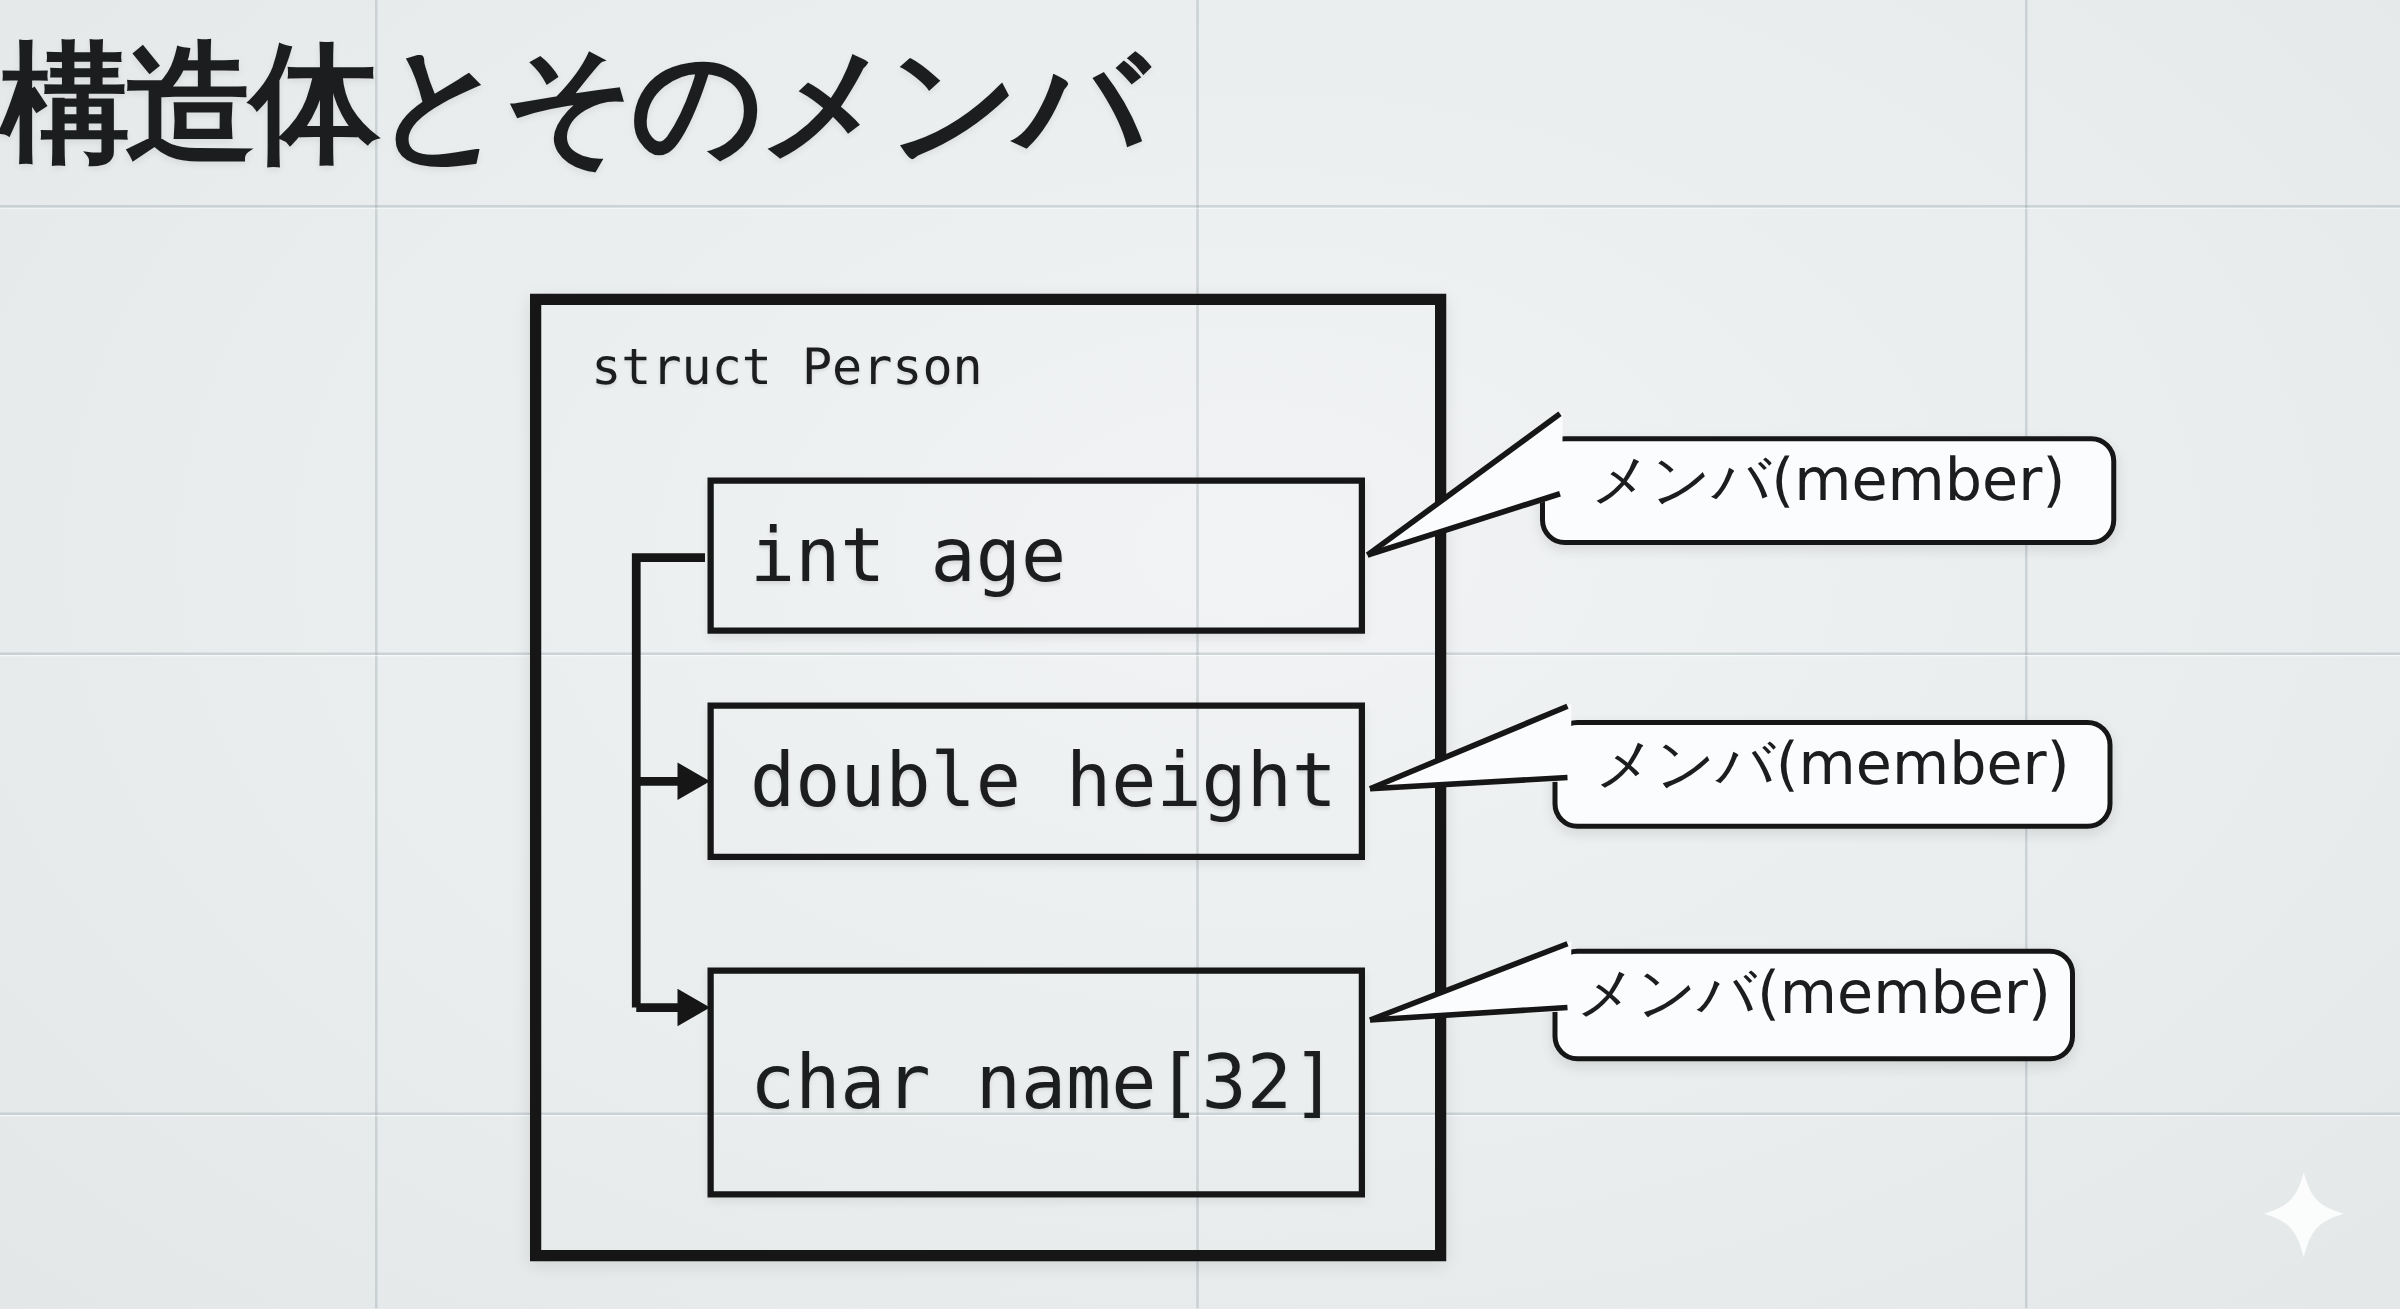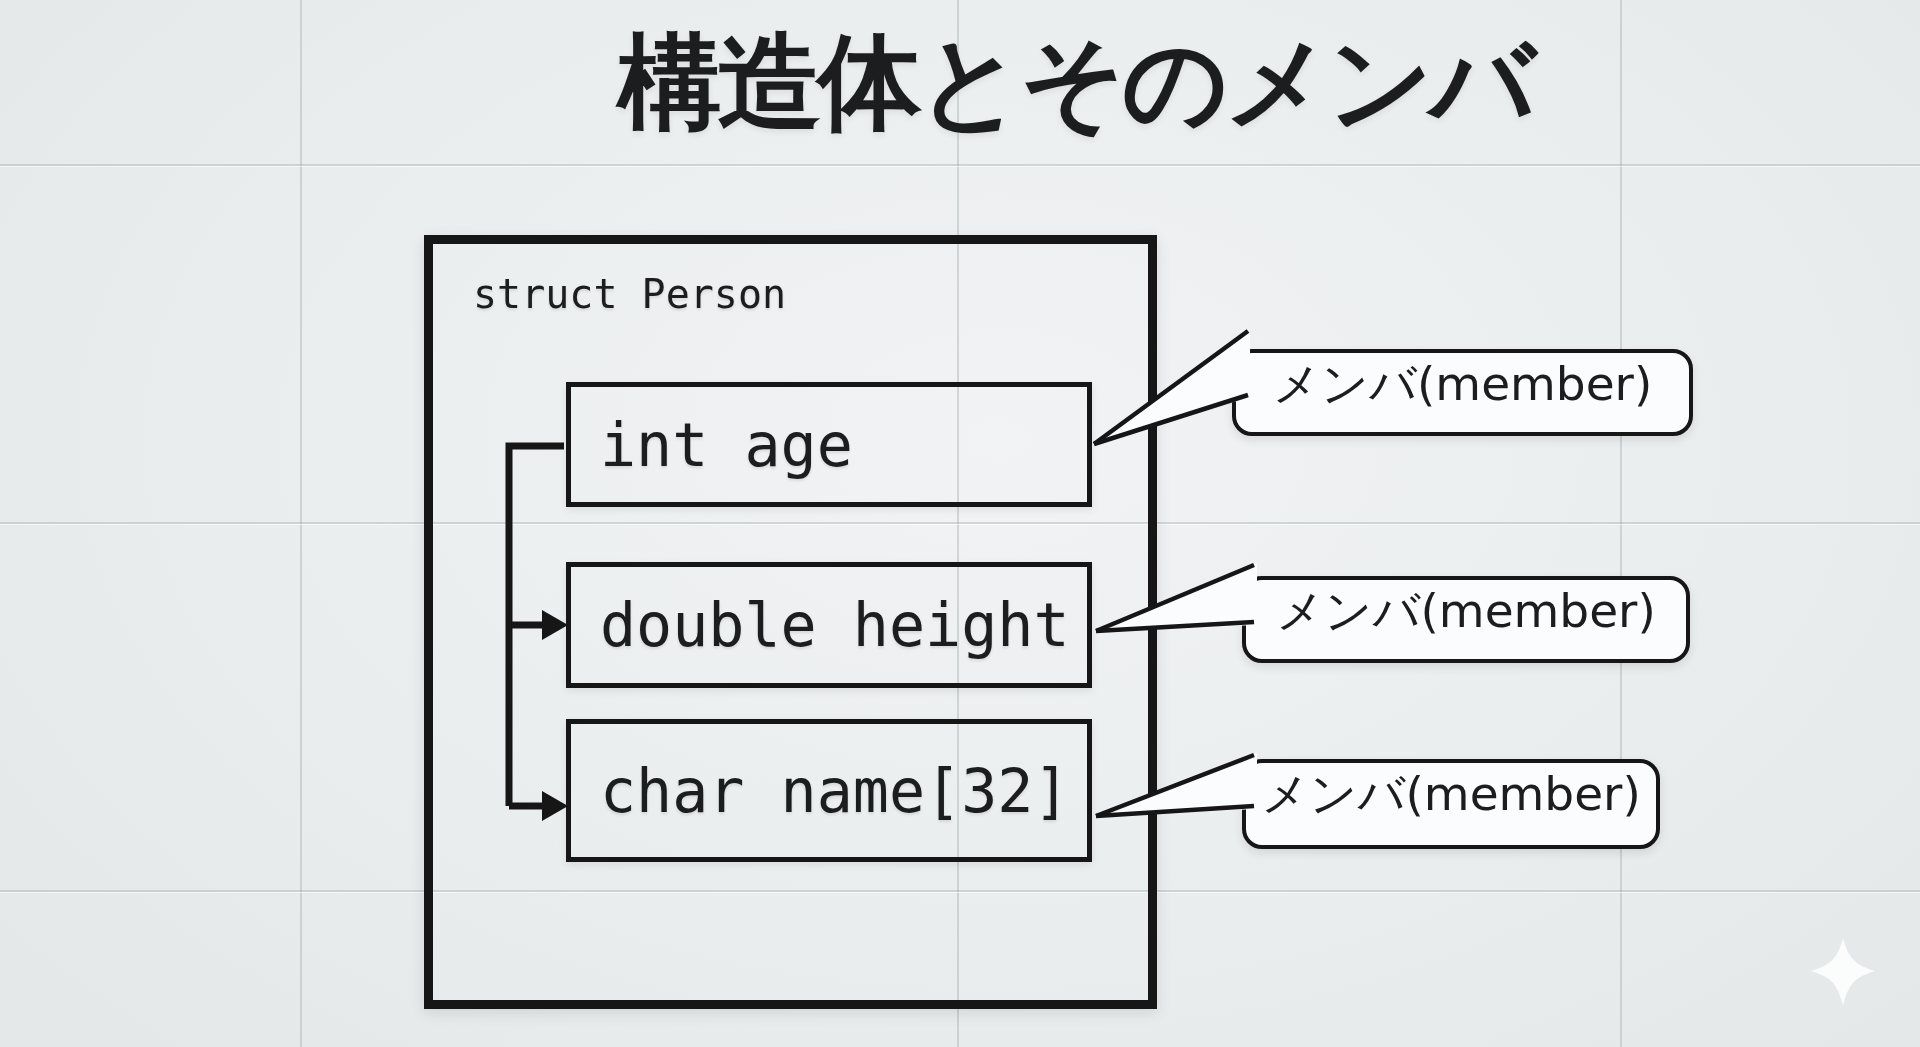--- a/index.html
+++ b/index.html
@@ -20,21 +20,21 @@
     background:radial-gradient(ellipse 1400px 900px at 52% 42%, #f1f3f4 0%, #eaedee 55%, #e3e7e8 100%);
     overflow:hidden;
   }
   
   .gridline{position:absolute;background:var(--grid)}
   .gridline.v{width:2px;top:0;height:1047px}
   .gridline.h{height:2px;left:0;width:1920px;box-shadow:0 1px 0 rgba(255,255,255,.6)}
 
   .title{
     position:absolute;left:0;top:28px;width:1532px;
-    text-align:right;
+    text-align:left;
     font-size:104px;line-height:108px;font-weight:600;
     letter-spacing:-4px;color:var(--text);
     text-shadow:0 3px 6px rgba(0,0,0,.07);
   }
 
   .struct-box{
     position:absolute;left:424px;top:235px;width:733px;height:774px;
     border:9px solid var(--ink);
     box-shadow:0 4px 14px rgba(0,0,0,.10);
   }
@@ -51,21 +51,21 @@
     display:flex;align-items:center;
     padding-left:29px;
     font-family:"DejaVu Sans Mono",monospace;
     font-size:60px;color:var(--text);
     text-shadow:0 2px 3px rgba(0,0,0,.10);
     box-shadow:0 3px 8px rgba(0,0,0,.08);
     white-space:pre;
   }
   .member-age{top:382px;height:125px}
   .member-height{top:562px;height:126px}
-  .member-name{top:719px;height:143px}
+  .member-name{top:774px;height:184px}
 
   .callout{
     position:absolute;
     background:var(--bubble);
     border:4px solid var(--ink);
     border-radius:20px;
     display:flex;align-items:flex-start;justify-content:center;
     font-size:47px;color:var(--text);
     box-shadow:0 4px 10px rgba(0,0,0,.10);
     white-space:pre;

